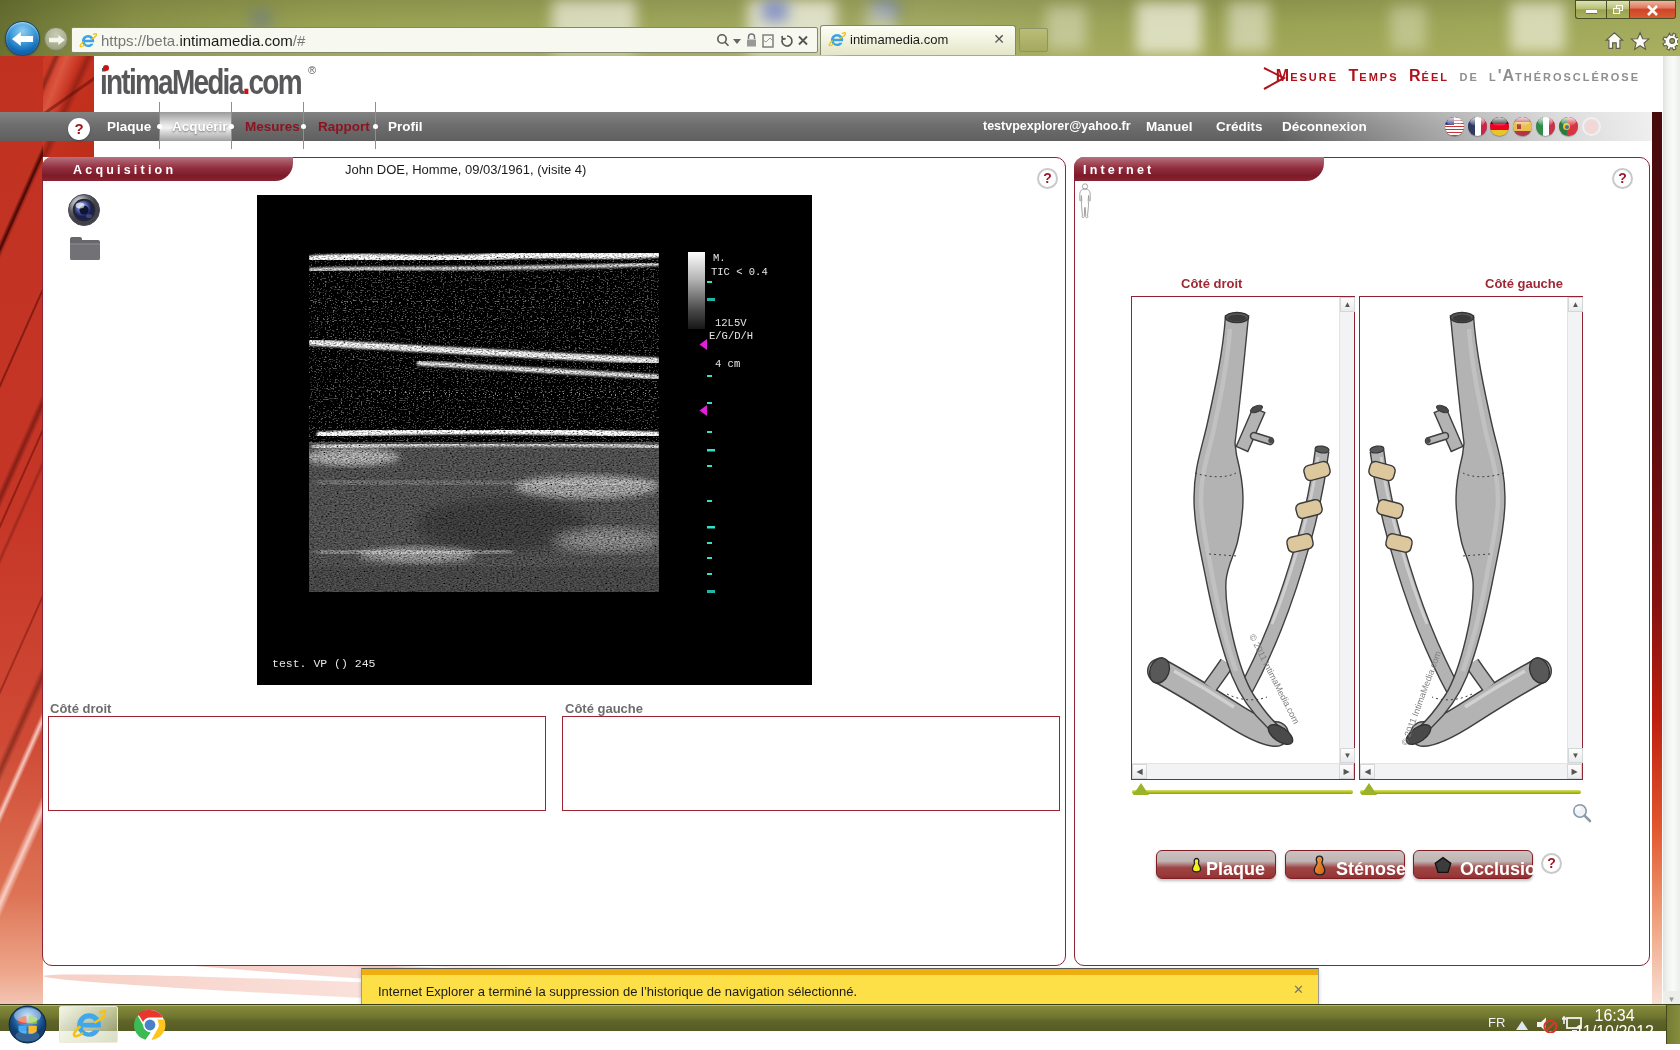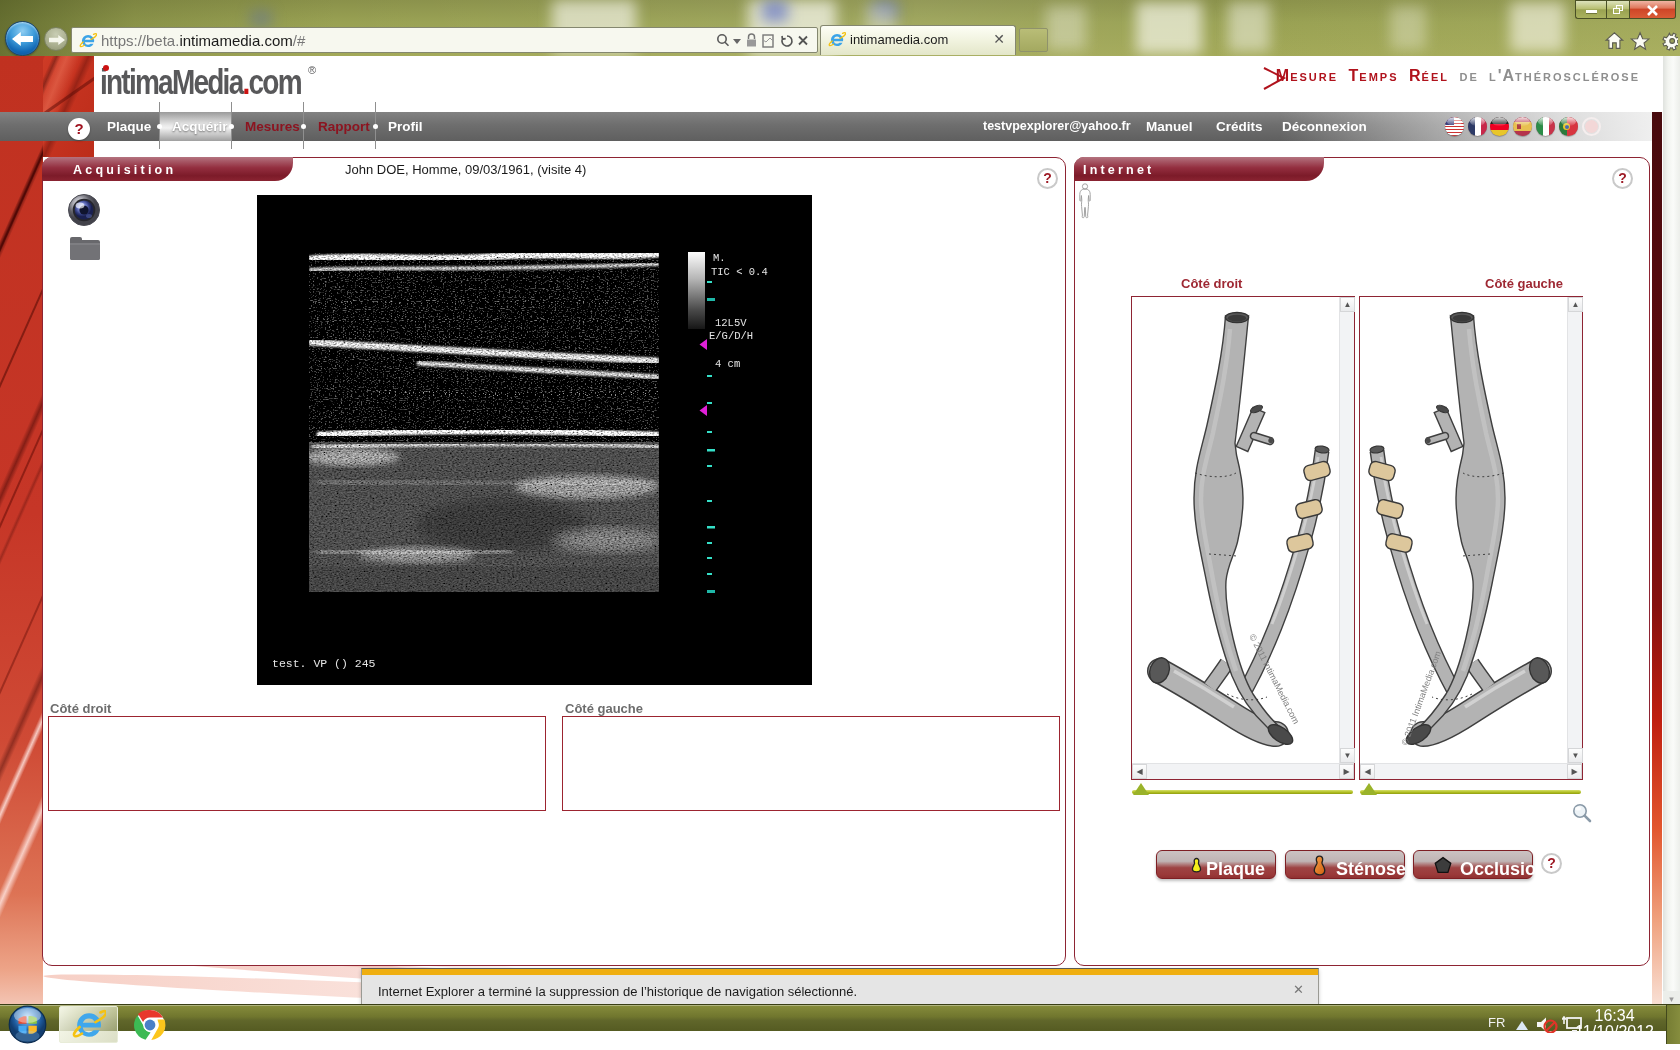--- a/index.html
+++ b/index.html
@@ -101,21 +101,21 @@
 
 .rbtn { position:absolute; width:120px; height:29px; border-radius:6px; border:1px solid #7e1f24;
   background:linear-gradient(180deg,#cbc2c2 0%,#c0b4b4 38%,#ad7272 52%,#9e4444 62%,#9a3939 88%,#8f3131 100%);
   color:#fff; font-weight:bold; font-size:18px; box-shadow:0 2px 3px rgba(0,0,0,.25); }
 .rbtn span { position:absolute; top:7.5px; }
 
 #bscroll { left:1663px; top:56px; width:17px; height:952px; background:linear-gradient(90deg,#dfe2de 0%,#f2f4f0 30%,#fafbf9 60%,#eceeea 100%); }
 #bscroll .ar { position:absolute; left:0; width:17px; height:17px; background:#eceeea; color:#7a7a7a; font-size:9px; text-align:center; line-height:16px; }
 
 
-#notif { left:361px; top:968px; width:958px; height:40px; background:#e5e5e5; border:1px solid #9a9a94; border-top:1px solid #5a5a54; box-shadow:0 2px 4px rgba(0,0,0,.2); }
+#notif { left:361px; top:968px; width:958px; height:40px; background:#fde047; border:1px solid #9a9a94; border-top:1px solid #5a5a54; box-shadow:0 2px 4px rgba(0,0,0,.2); }
 #notif .orange { position:absolute; left:0; top:0; width:100%; height:6px; background:#efae10; }
 #notif .msg { position:absolute; left:16px; top:15px; font-size:13px; color:#1c1c1c; }
 #notif .nx { position:absolute; right:14px; top:13px; font-size:13px; color:#777; }
 
 
 #winbottom { left:0; top:1004px; width:1680px; height:7px; background:linear-gradient(180deg,#e8ebe2,#c9cdbd); }
 #taskbar { left:0; top:1004px; width:1680px; height:27px; background:linear-gradient(180deg,#878d3c 0%,#70762e 45%,#60662a 60%,#555b22 100%); border-top:1px solid #3a3f16; }
 #taskbar .tbshine { position:absolute; left:0; top:0; width:100%; height:1px; background:rgba(255,255,255,.35); }
 #iebtn { position:absolute; left:59px; top:1px; width:59px; height:37px; background:linear-gradient(135deg,rgba(250,252,240,.95),rgba(190,196,150,.55)); border:1px solid #e8ecd8; border-radius:2px; }
 #tray { position:absolute; right:0; top:0; width:260px; height:39px; color:#fff; }

